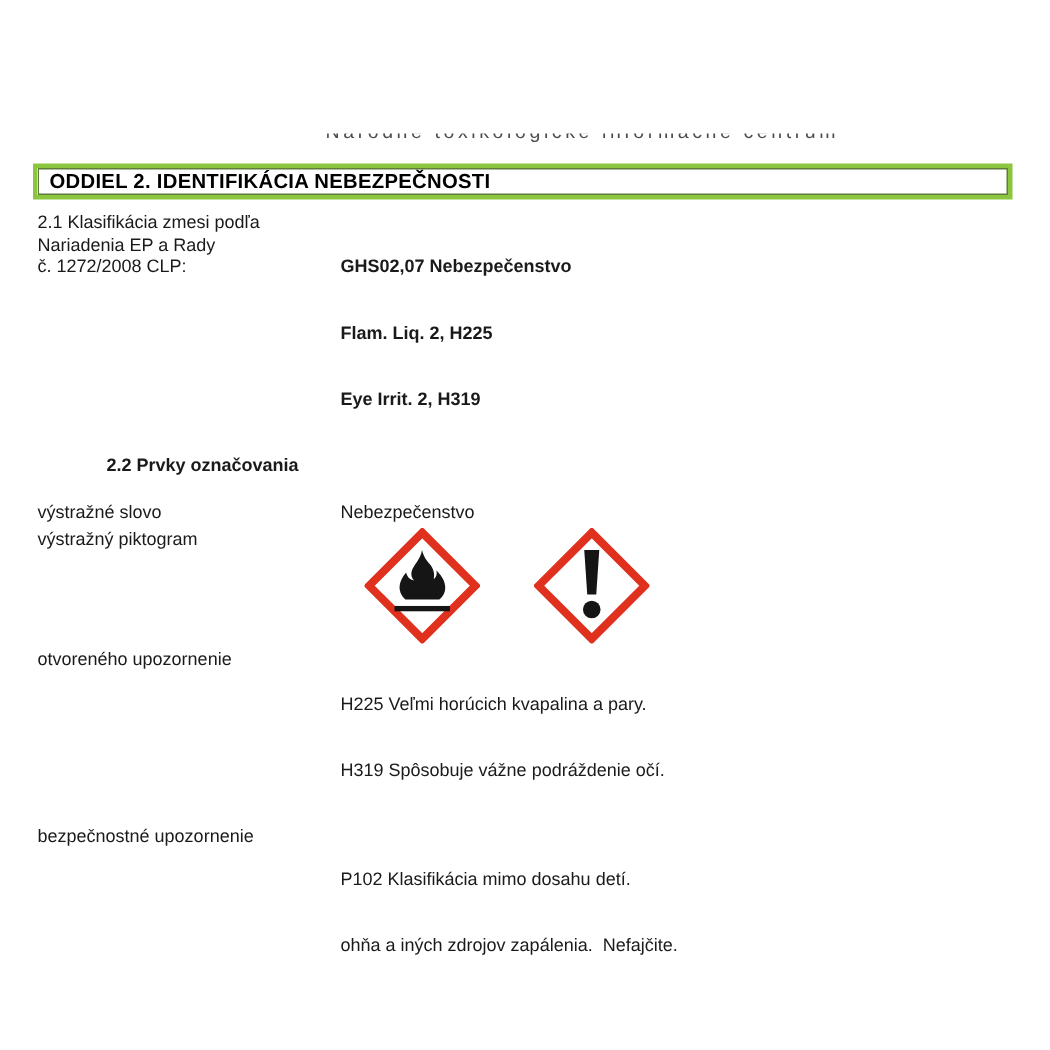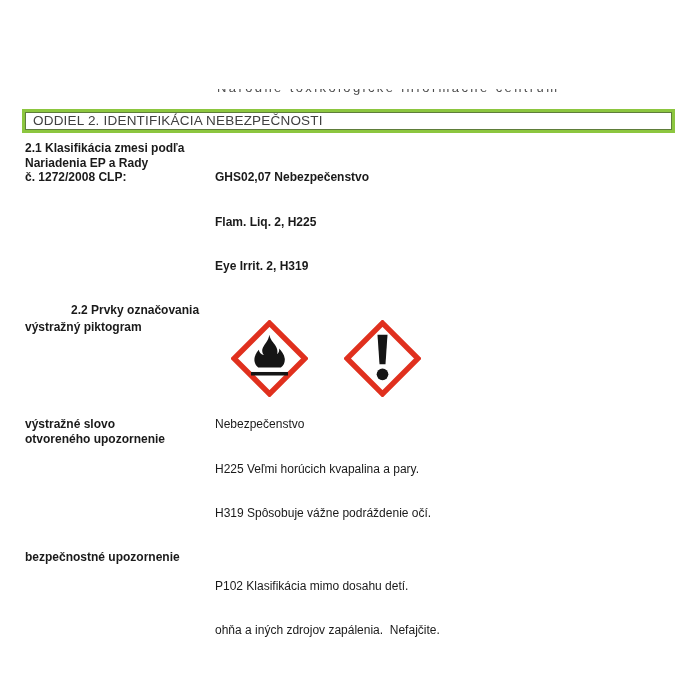--- a/index.html
+++ b/index.html
@@ -22,28 +22,28 @@
 
   
   .header-box {
     position:absolute; left:22px; top:109px; width:653px; height:24px;
     border:3px solid #8CC63F;
     box-shadow: inset 0 0 0 1px #5e7d3a;
     background:#fff;
     display:flex; align-items:center; padding-left:8px;
   }
   .header-box h2 {
-    font-size:13.5px; font-weight:normal; color:#404040; letter-spacing:0.2px;
+    font-size:13.5px; font-weight:bold; color:#000000; letter-spacing:0.2px;
   }
 
   .content { position:absolute; left:25px; top:141px; width:660px; }
 
   .row { display:flex; align-items:flex-start; }
-  .lcol { width:190px; flex:0 0 190px; font-weight:bold; white-space:nowrap; }
-  .rcol { flex:1; white-space:pre; }
+  .lcol { width:190px; flex:0 0 190px; font-weight:normal; white-space:nowrap; }
+  .rcol { flex:1; white-space:pre;margin-left:12px; }
   .bold { font-weight:bold; }
 
   .heading-line { font-weight:bold; white-space:nowrap;margin-left:46px; }
 
   .picto-row { margin-top:3px; height:80px; }
   .picto-strip { display:flex; align-items:flex-start; }
   .ghs { width:77px; height:77px; display:block; }
   .ghs-flame { margin-left:16px; }
   .ghs-excl  { margin-left:36px; }
 
@@ -70,39 +70,39 @@
     </div>
     <div class="rcol bold">
       <div>GHS02,07 Nebezpečenstvo</div>
       <div>Flam. Liq. 2, H225</div>
       <div>Eye Irrit. 2, H319</div>
     </div>
   </div>
 
   <div class="heading-line">2.2 Prvky označovania</div>
 
+  <div class="row block-gap">
+    <div class="lcol">výstražné slovo</div>
+    <div class="rcol">Nebezpečenstvo</div>
+  </div>
+
   <div class="row picto-row">
     <div class="lcol">výstražný piktogram</div>
     <div class="rcol picto-strip">
       <svg class="ghs ghs-flame" viewBox="0 0 100 100" aria-hidden="true">
         <path d="M50 4 96 50 50 96 4 50 Z" fill="#ffffff" stroke="#E0301E" stroke-width="7" stroke-linejoin="miter"></path>
         <path fill="#151515" d="M49.8 19c-1.2 8.6-7.5 12.7-9 18.7-.8 3.1.2 5.9 2.2 7.8-3.9-.9-6.3-3.5-6.9-7-3.9 4.4-6.5 10-5.5 15.5.6 3.2 2.3 6 4.8 7.8h29.4c3.6-2.7 5.6-7.2 5-11.9-.7-5.4-4.1-9.6-7.5-13 .7 3.2-.1 5.9-2.4 7.5 1.2-4.6-.3-9.1-3.1-12.7-2.6-3.4-5.6-6.3-7-12.7z"></path>
         <rect x="26" y="67.5" width="48" height="4.6" fill="#151515"></rect>
       </svg>
       <svg class="ghs ghs-excl" viewBox="0 0 100 100" aria-hidden="true">
         <path d="M50 4 96 50 50 96 4 50 Z" fill="#ffffff" stroke="#E0301E" stroke-width="7" stroke-linejoin="miter"></path>
         <path fill="#151515" d="M43.5 19h13l-2.6 38.5h-7.8z"></path>
         <circle cx="50" cy="70.5" r="7.6" fill="#151515"></circle>
       </svg>
     </div>
-  </div>
-
-  <div class="row block-gap">
-    <div class="lcol">výstražné slovo</div>
-    <div class="rcol">Nebezpečenstvo</div>
   </div>
 
   <div class="row">
     <div class="lcol">otvoreného upozornenie</div>
     <div class="rcol">
       <div>H225 Veľmi horúcich kvapalina a pary.</div>
       <div>H319 Spôsobuje vážne podráždenie očí.</div>
     </div>
   </div>
 

